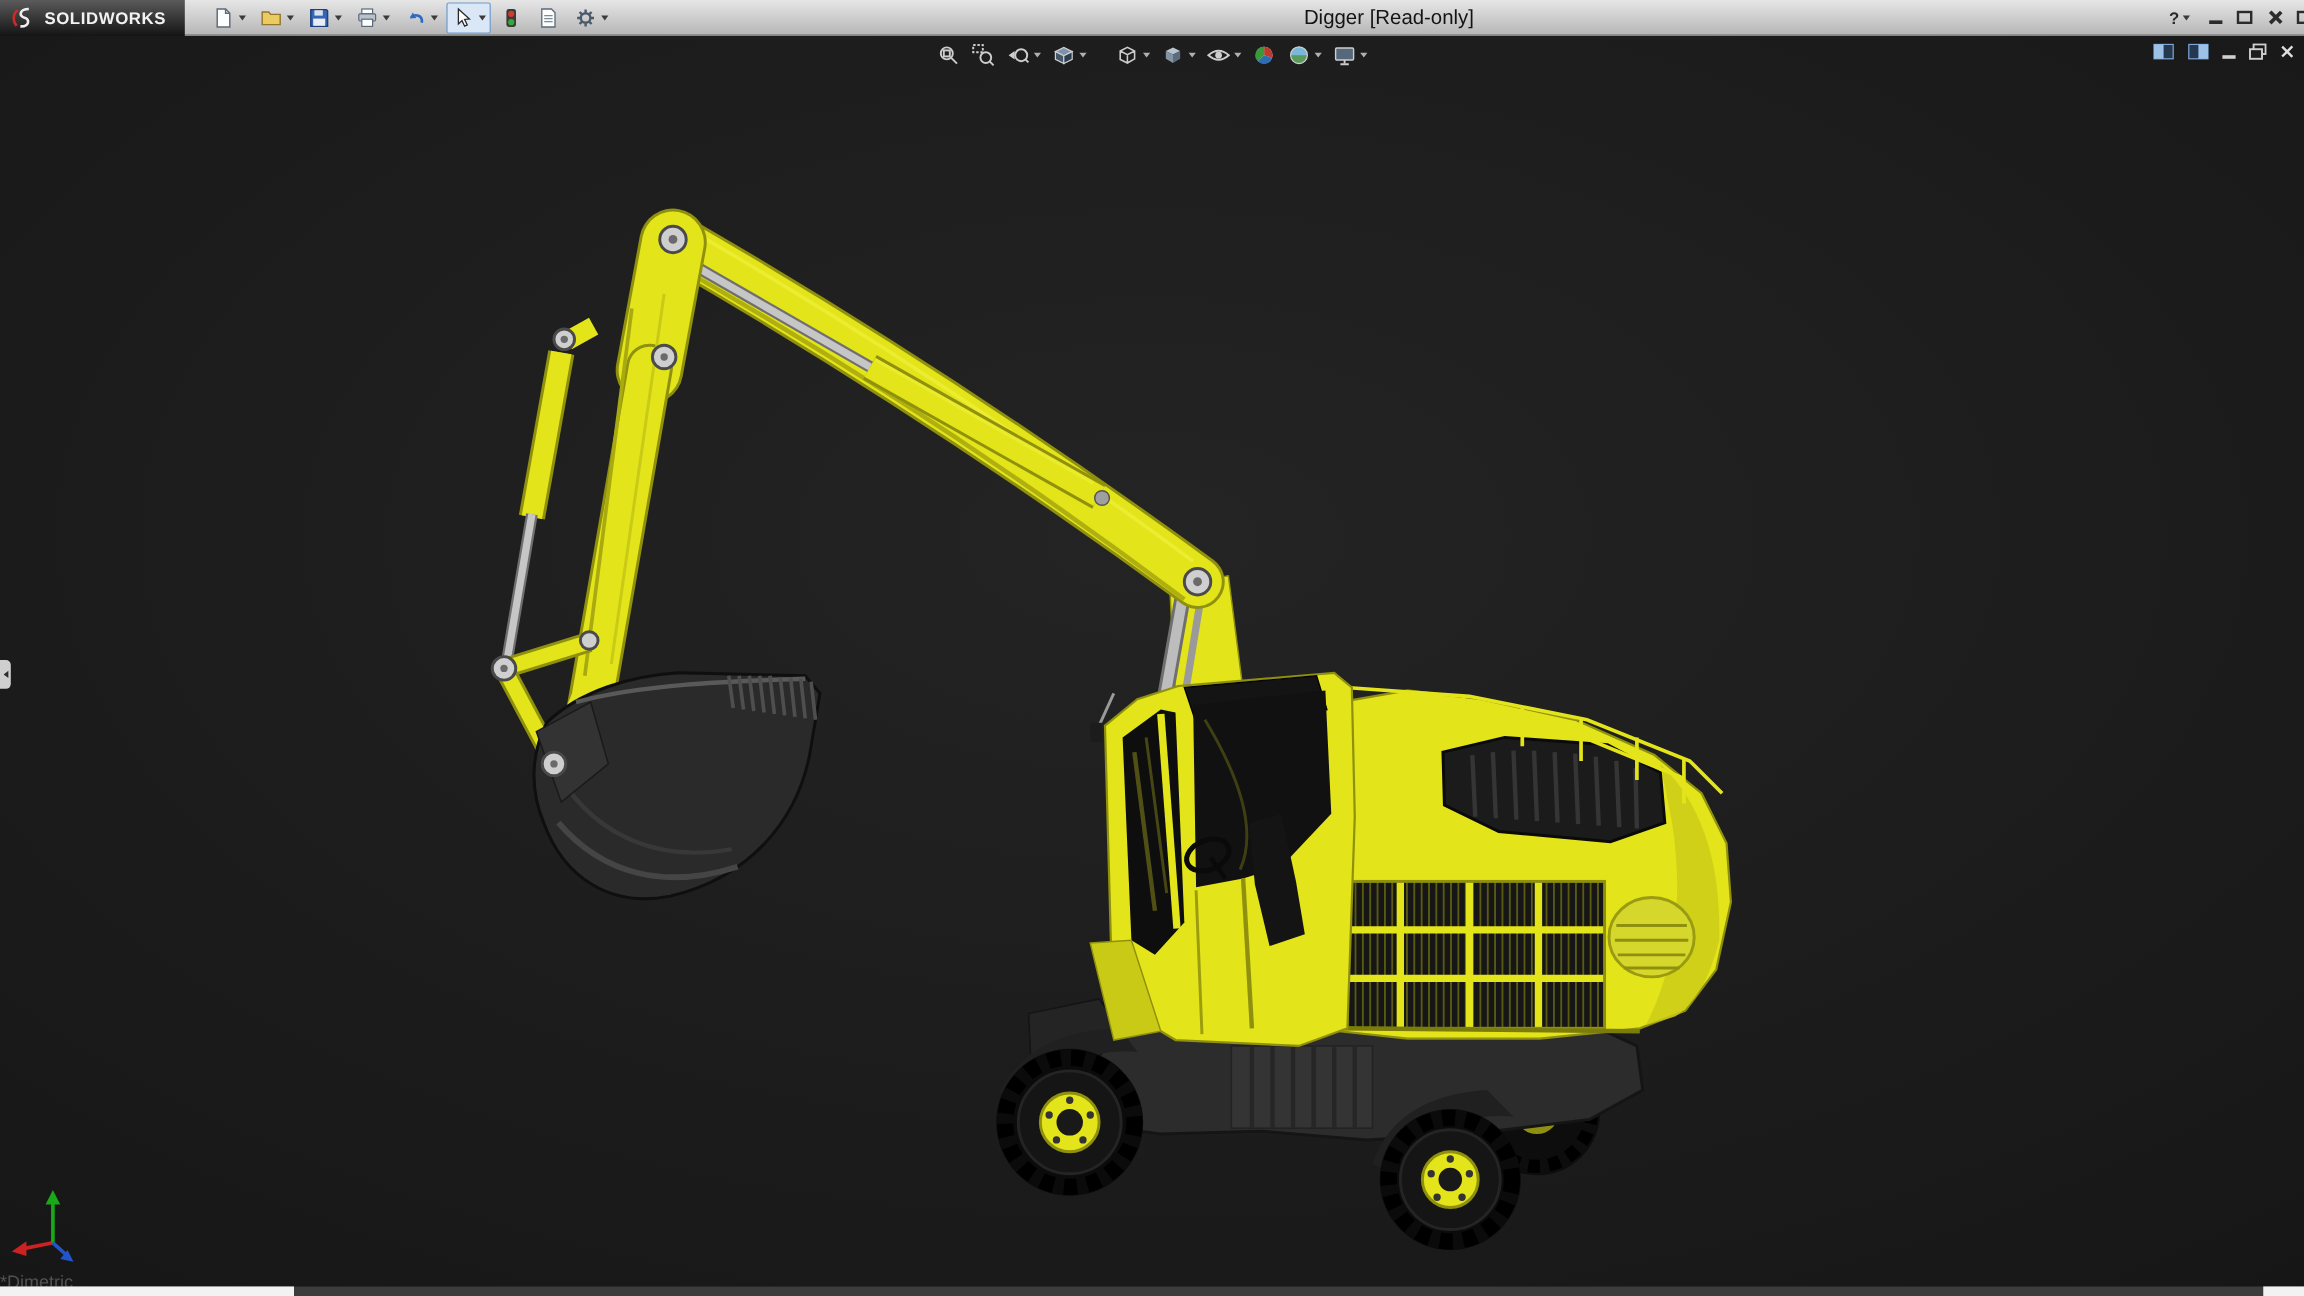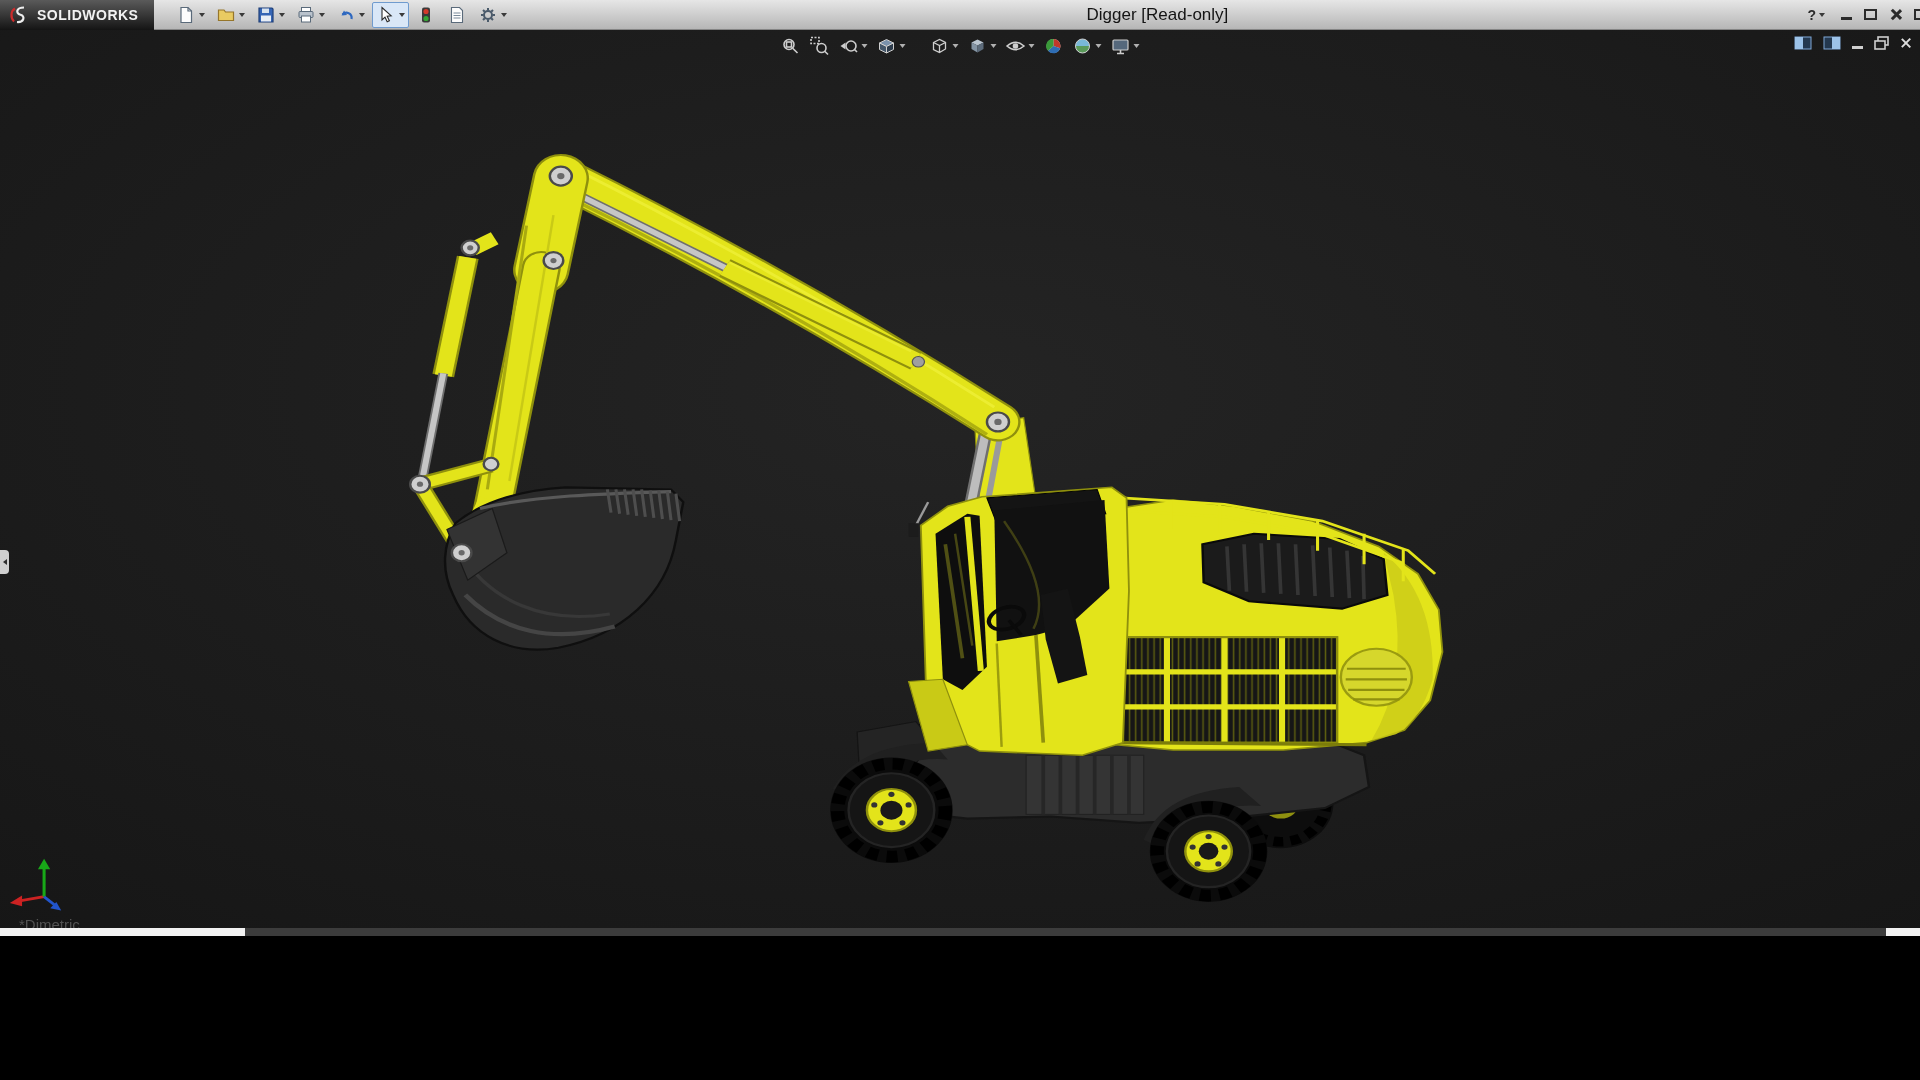--- a/index.html
+++ b/index.html
@@ -1,17 +1,17 @@
 <!DOCTYPE html>
 <html style="--digger-yellow: #e3e41a; --digger-yellow-dark: #8f900d; --digger-yellow-light: #f0f13c; --metal-silver: #c6c6c6; --part-dark: #2a2a2a; --viewport-bg: #1d1d1d; --titlebar-top: #e6e6e6; --titlebar-bottom: #b6b6b6; --triad-x-color: #cc2222; --triad-y-color: #18a818; --triad-z-color: #2255cc;"><head>
 <meta charset="utf-8">
 <style>
   * { margin:0; padding:0; box-sizing:border-box; }
   html,body { width:1920px; height:1080px; overflow:hidden; font-family:"Liberation Sans",sans-serif; background:#000; }
-  .app { position:relative; width:1920px; height:936px; }
+  .app { position:relative; width:1920px; height:1080px; }
 
   
   .titlebar { position:absolute; top:0; left:0; right:0; height:30px;
     background:linear-gradient(var(--titlebar-top,#e6e6e6),var(--titlebar-bottom,#b6b6b6));
     border-bottom:1px solid #858585; display:flex; align-items:center; }
   .brand { height:30px; background:linear-gradient(#5a5a5a,#141414); color:#f2f2f2;
     display:flex; align-items:center; gap:5px; padding:0 16px 0 8px;
     font-weight:bold; font-size:14px; letter-spacing:.5px; }
   .tb-toolbar { display:flex; align-items:center; gap:3px; padding-left:18px; }
   .tb-btn { display:flex; align-items:center; gap:2px; padding:2px 3px;
@@ -40,21 +40,21 @@
   .hu-caret { border-top-color:#b0b0b0; }
   .hu-gap { width:8px; }
   .hu-s { stroke:#cdcdcd; fill:none; stroke-width:1.6; }
 
   .doc-controls { position:absolute; top:6px; right:8px; display:flex; gap:11px; align-items:center; }
   .dc-min { width:11px; height:2.5px; background:#cfcfcf; margin-top:9px; }
   .dc-x { position:relative; width:12px; height:12px; }
   .dc-x::before,.dc-x::after { content:""; position:absolute; left:5px; top:0; width:2.4px; height:12px; background:#dedede; }
   .dc-x::before { transform:rotate(45deg); } .dc-x::after { transform:rotate(-45deg); }
 
-  .orientation-label { position:absolute; left:19px; bottom:-5px; font-size:15px; color:#525252;margin-top:12px; }
+  .orientation-label { position:absolute; left:0; bottom:-5px; font-size:15px; color:#525252;margin-top:12px; }
 
   .left-tab { position:absolute; left:0; top:520px; width:9px; height:24px; background:#cfcfcf;
     border-radius:0 4px 4px 0; display:flex; align-items:center; justify-content:center; }
   .left-tab::before { content:""; border-right:4px solid #2e2e2e; border-top:3.5px solid transparent; border-bottom:3.5px solid transparent; }
 
   
   .statusbar { position:absolute; bottom:0; left:0; right:0; height:8px; display:flex; }
   .sb-left { width:245px; background:#f2f2f2; }
   .sb-mid { flex:1; background:#3c3c3c; }
   .sb-right { width:34px; background:#f2f2f2; }

